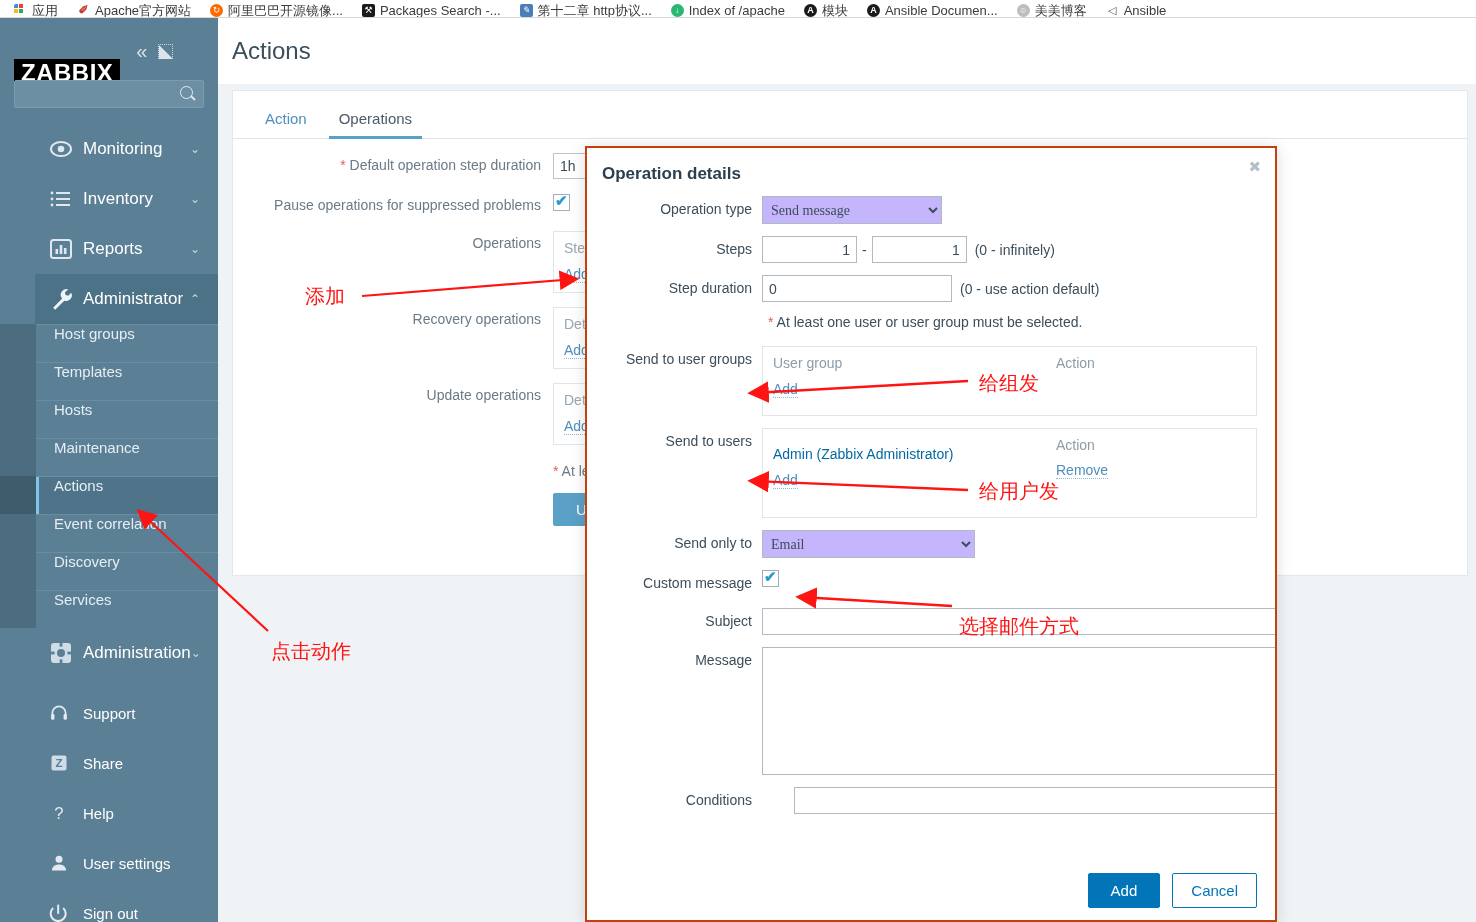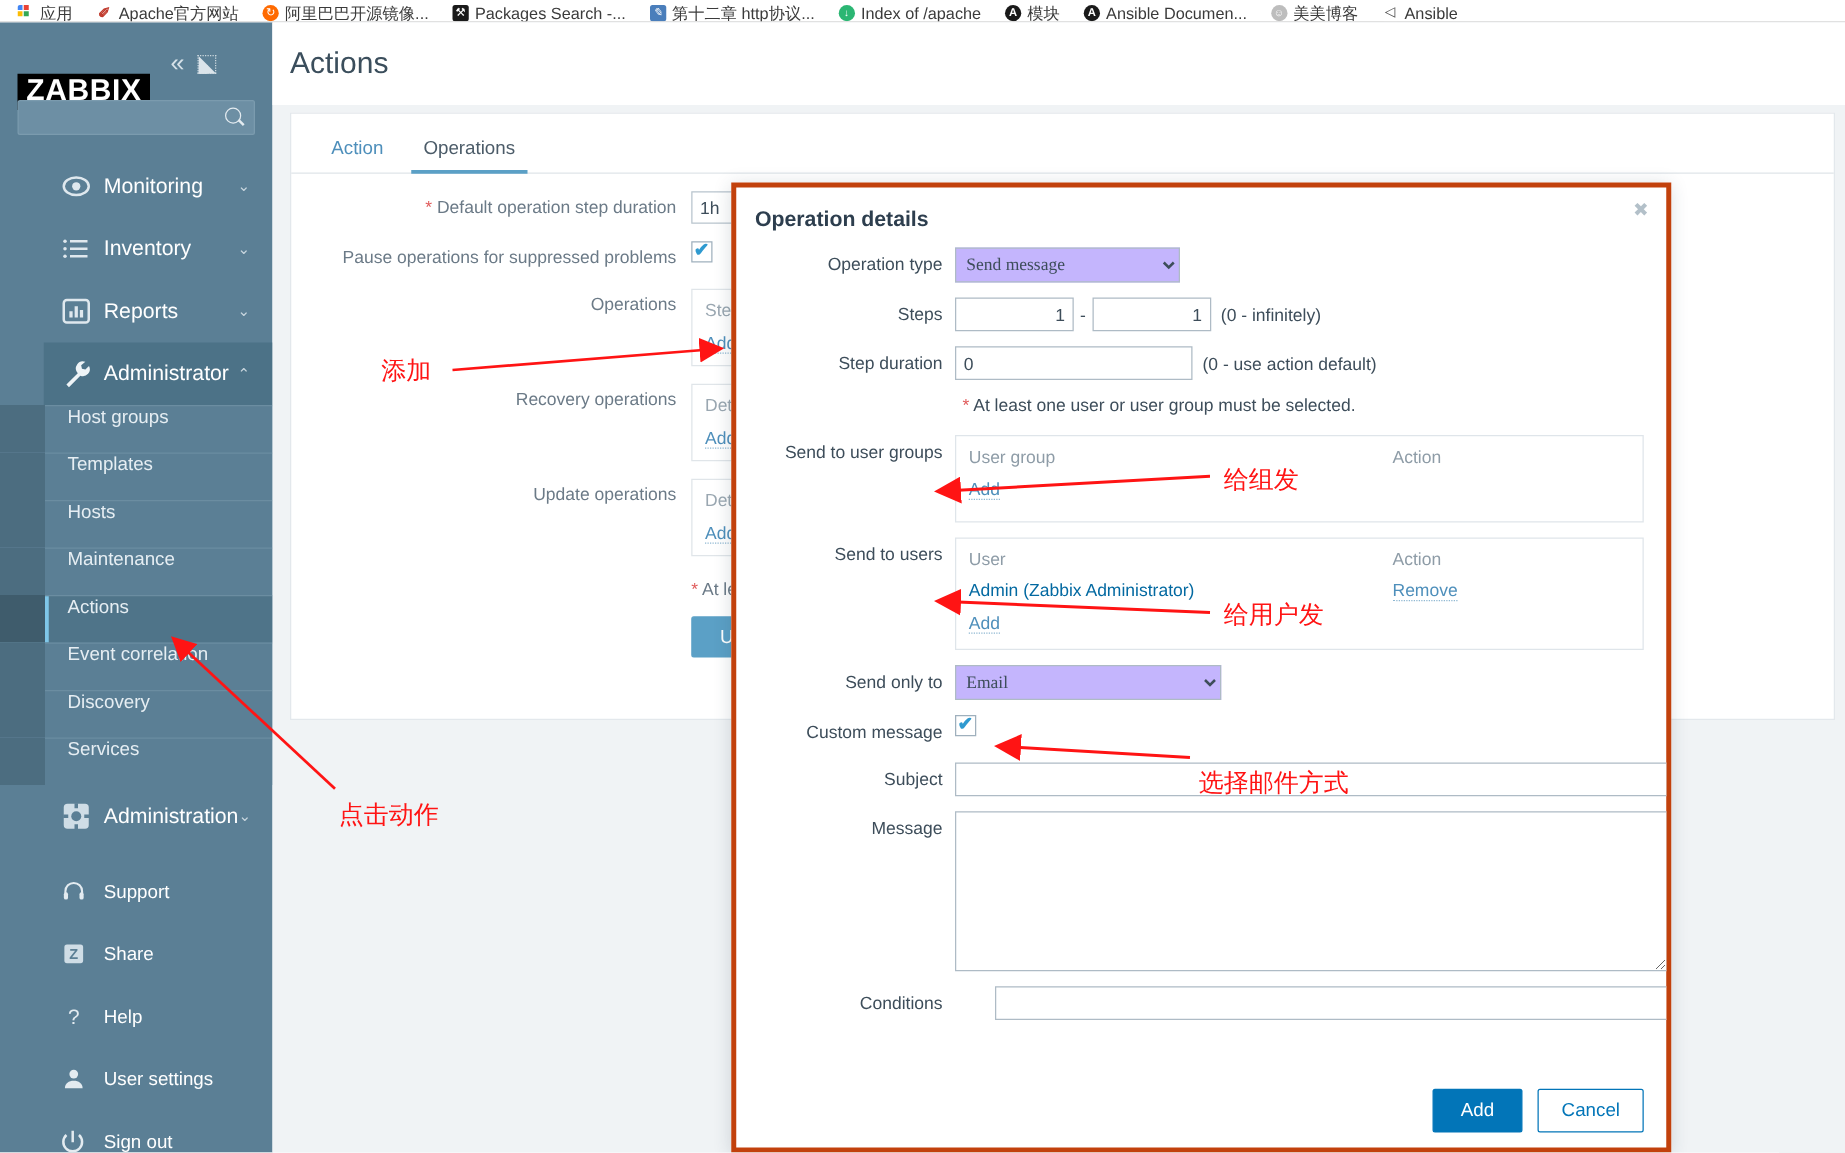--- a/index.html
+++ b/index.html
@@ -196,22 +196,22 @@
     margin-top:18px; font-size:14px; color:#6b7a87; padding-left:320px;
   }
   #update-row { margin-top:14px; padding-left:320px; }
   #update-btn {
     background:#5ba0c6; color:#fff; border:1px solid #5ba0c6; border-radius:2px;
     font-size:15px; padding:7px 22px; cursor:pointer;
   }
 
   
   #modal {
-    position:absolute; left:585px; top:146px; width:752px; height:776px;
-    background:#ffffff; border:4px solid #c2410c;
+    position:absolute; left:585px; top:146px; width:692px; height:776px;
+    background:#ffffff; border:2px solid #c2410c;
     box-shadow:0 2px 14px rgba(40,60,80,0.18);
     overflow:hidden;
   }
   #modal-head { height:48px; position:relative; }
   #modal-title {
     position:absolute; left:15px; top:16px; font-size:17px;
     color:#2d3e4e; font-weight:bold;
   }
   #modal-close {
     position:absolute; right:10px; top:7px; font-size:15px; color:#b3c0c9;
@@ -617,21 +617,20 @@
           </div>
         </div>
       </div>
     </div>
 
     <div class="mrow">
       <div class="mlabel">Send to users</div>
       <div class="mctrl">
         <div class="multitable" style="min-height:90px;">
           <div class="mt-col-a">
-            <div class="mt-head">User</div>
             <div class="mt-val">Admin (Zabbix Administrator)</div>
             <div class="mt-add">
               <span class="lnk">Add</span>
             </div>
           </div>
           <div class="mt-col-b">
             <div class="mt-right-head">Action</div>
             <div class="mt-right-act">
               <span class="lnk">Remove</span>
             </div>

